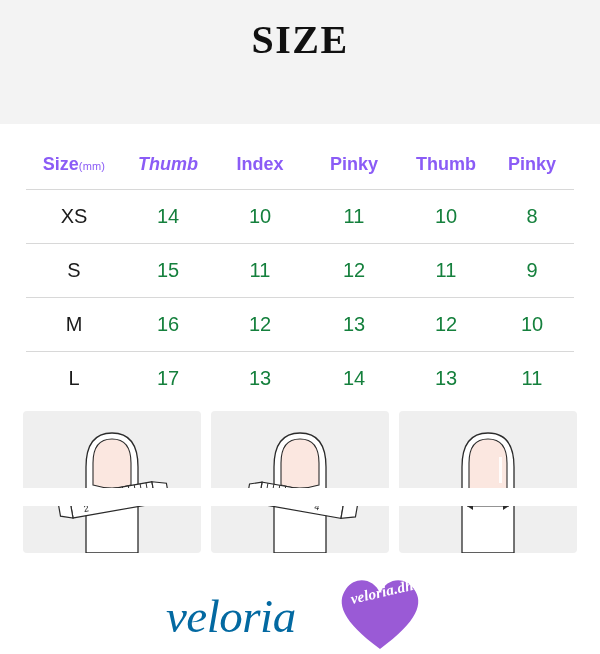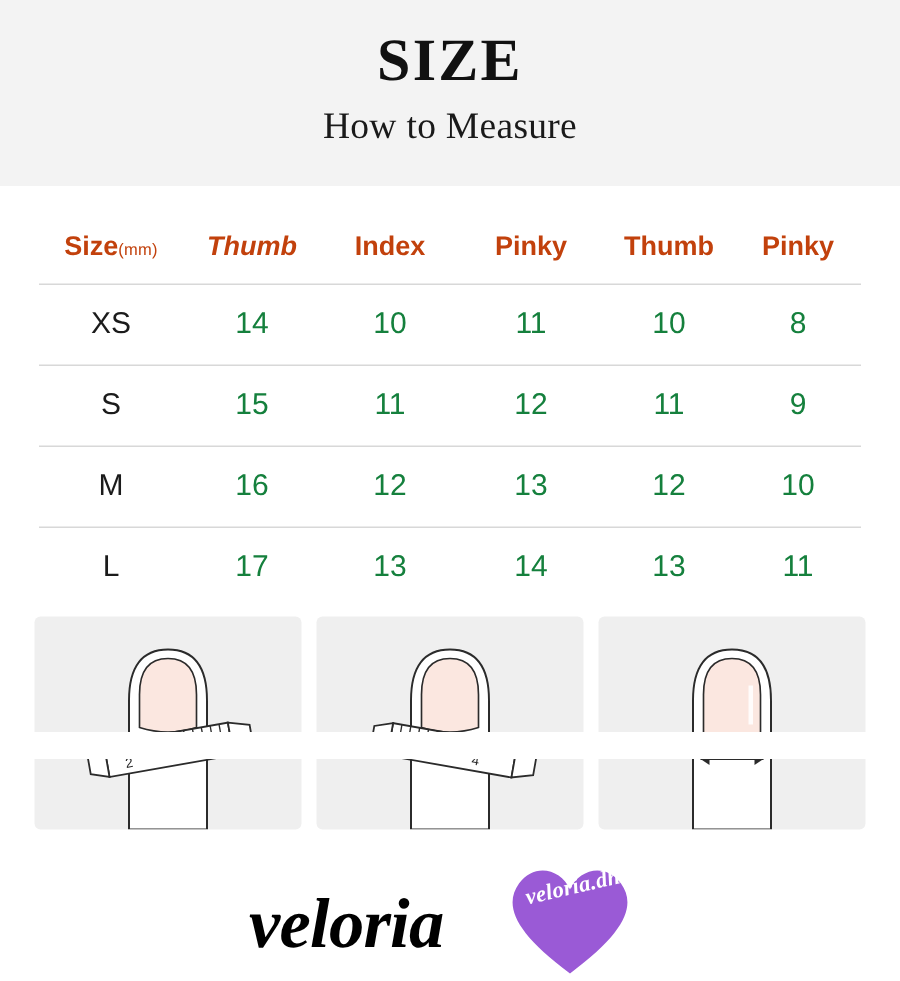--- a/index.html
+++ b/index.html
@@ -60,21 +60,21 @@
   table.size-table td {
     text-align: center;
     font-size: 16px;
     color: #1a1a1a;
     font-family: "Liberation Sans", sans-serif;
   }
   table.size-table thead th {
     font-size: 18px;
     font-weight: bold;
     padding: 6px 0 14px 0;
-    color: #c2410c;
+    color: #8b5cf6;
   }
   table.size-table thead th.col-size {
     font-size: 18px;
   }
   .mm-unit {
     font-size: 11px;
     font-weight: normal;
     vertical-align: baseline;
     letter-spacing: 0.2px;
   }
@@ -125,23 +125,23 @@
     position: relative;
     width: 300px;
     height: 86px;
   }
   .brand-main {
     position: absolute;
     left: 16px;
     top: 24px;
     font-family: "Liberation Serif", serif;
     font-style: italic;
-    font-weight: bold;
+    font-weight: normal;
     font-size: 47px;
-    color: #000000;
+    color: #0369a1;
     letter-spacing: -0.5px;
   }
   .heart {
     position: absolute;
     left: 182px;
     top: 6px;
     width: 96px;
     height: 82px;
   }
   .brand-handle {
@@ -166,21 +166,20 @@
     background: #ffffff;
   }
 </style>
 </head>
 <body>
 
 <div class="page">
 
   <div class="header">
     <div class="title">SIZE</div>
-    <div class="subtitle">How to Measure</div>
   </div>
 
   <div class="table-wrap">
     <table class="size-table">
       <thead>
         <tr>
           <th class="col-size">
             <span>Size</span><span class="mm-unit">(mm)</span>
           </th>
           <th class="col-thumb">Thumb</th>

